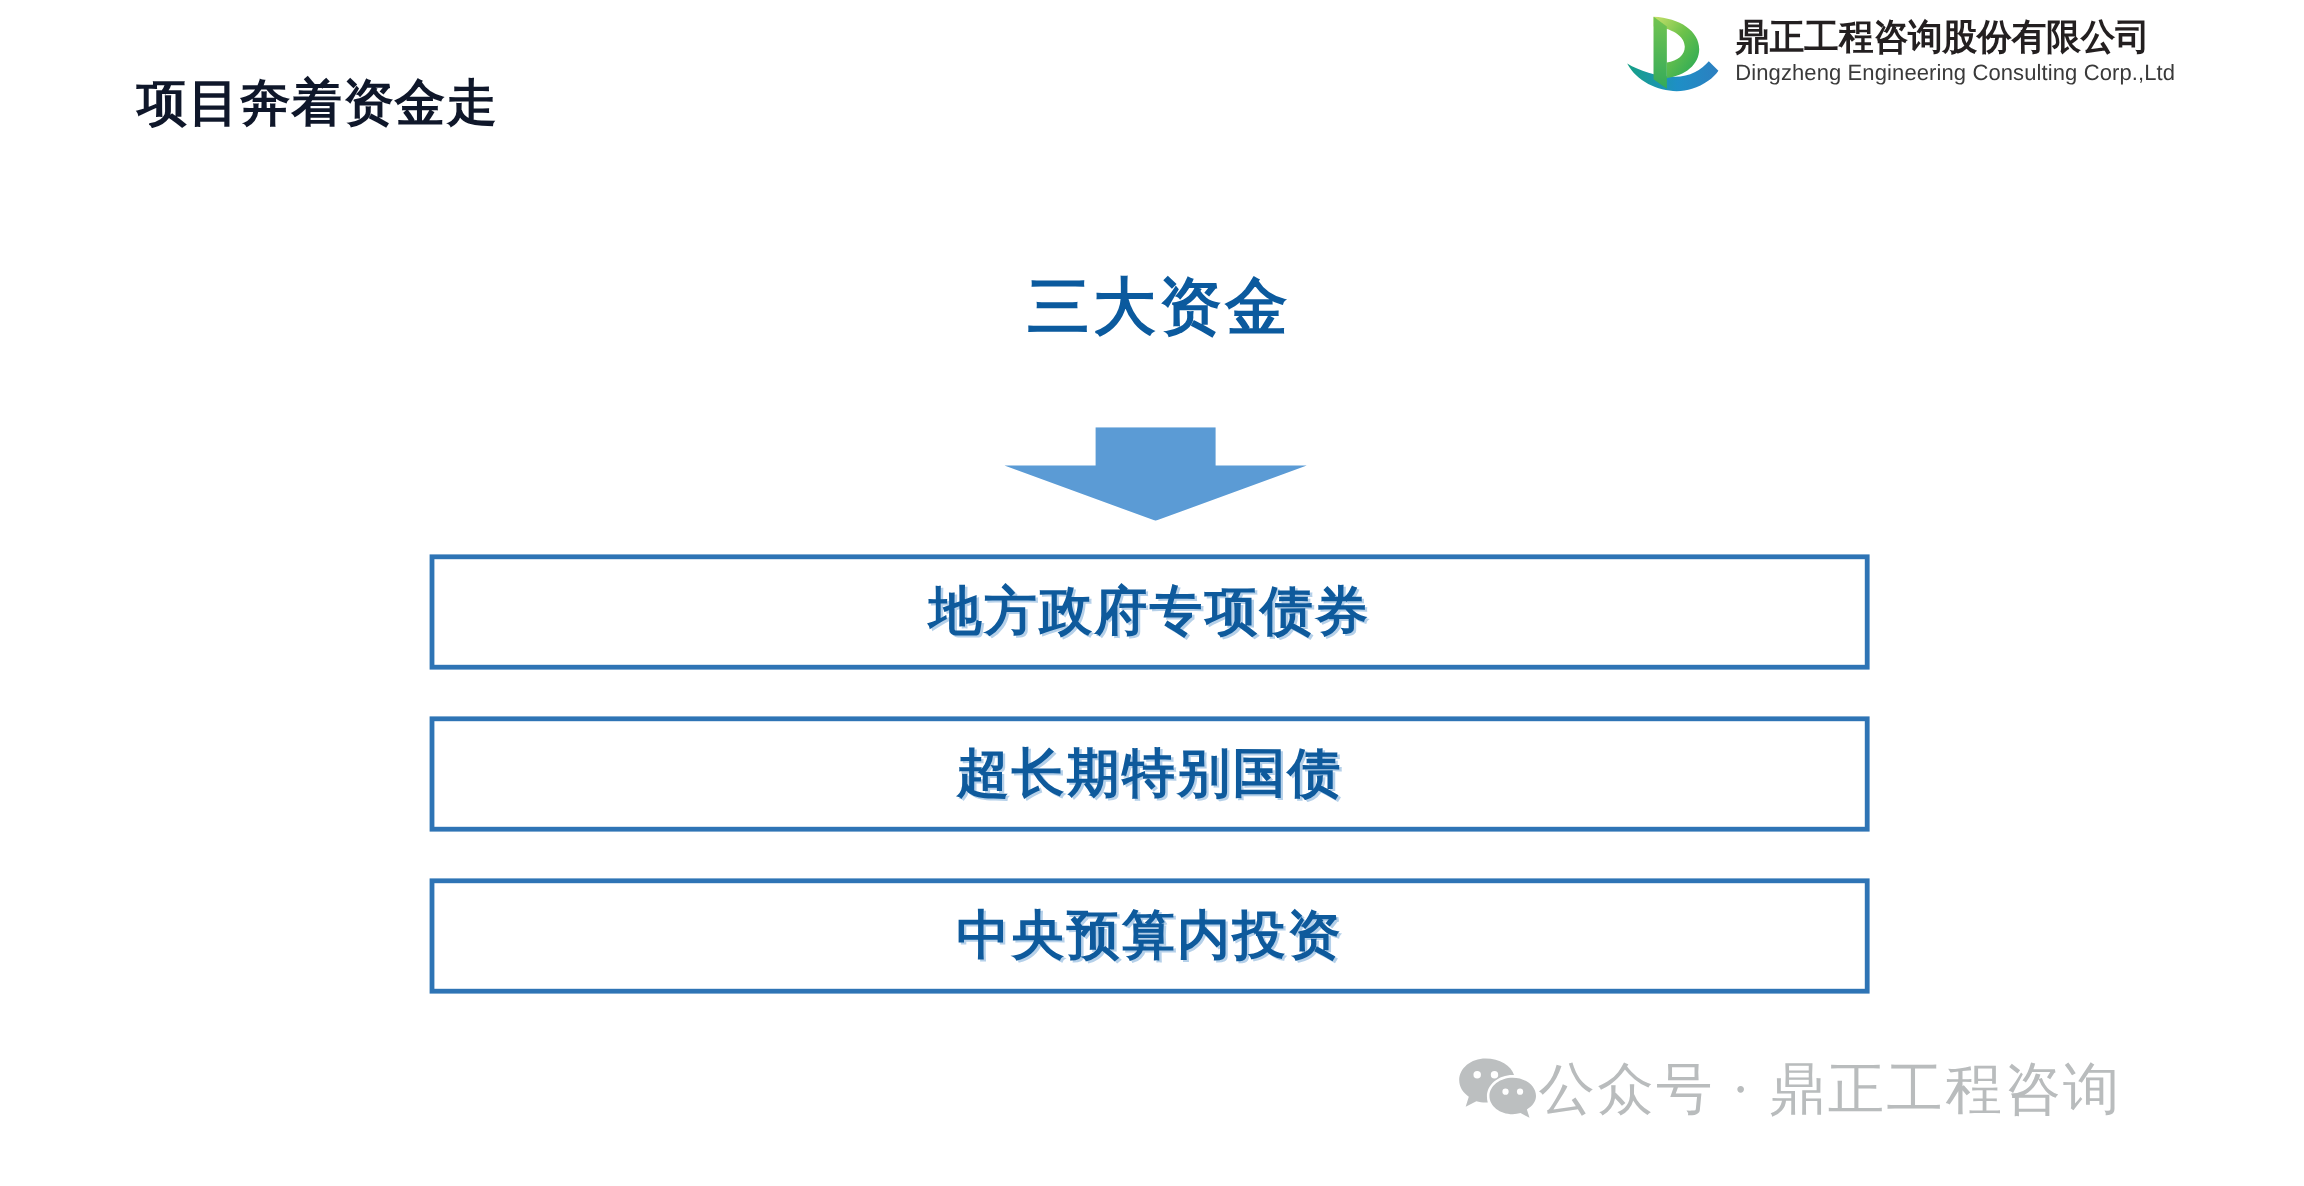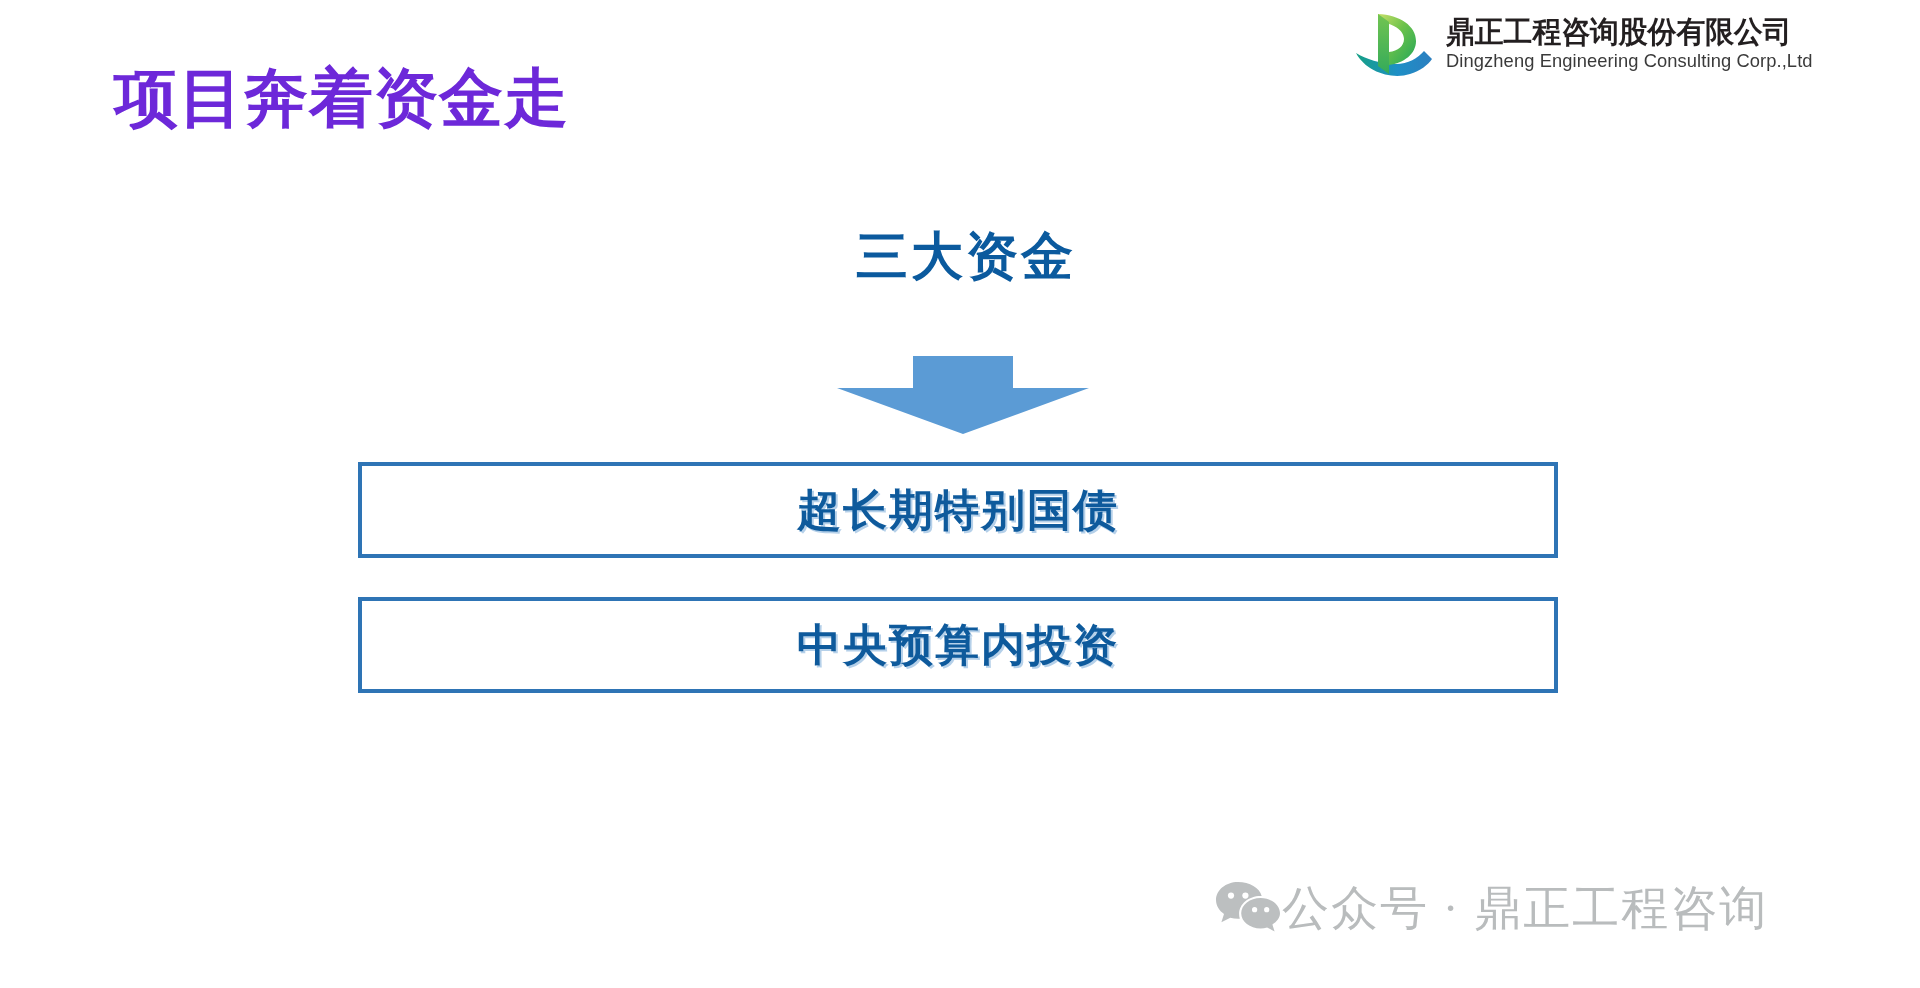--- a/index.html
+++ b/index.html
@@ -55,24 +55,24 @@
     font-family: "Liberation Sans", "DejaVu Sans", sans-serif;
     transform: scaleX(0.99);
     transform-origin: left center;
   }
 
   
   .slide-title {
     position: absolute;
     left: 114px;
     top: 62px;
-    font-size: 64px;
+    font-size: 42px;
     line-height: 1.15;
     font-weight: 900;
-    color: #6d28d9;
+    color: #0f172a;
     letter-spacing: 1px;
     white-space: nowrap;
     font-family: "Liberation Sans", "DejaVu Sans", sans-serif;
   }
 
   
   .center-heading {
     position: absolute;
     left: 0;
     right: 0;
@@ -198,20 +198,23 @@
 <div class="arrow-wrap">
   <span>
     <svg width="252" height="78" viewBox="0 0 252 78" xmlns="http://www.w3.org/2000/svg">
       <polygon points="76,0 176,0 176,32 252,32 126,78 0,32 76,32" fill="#5B9BD5"></polygon>
     </svg>
   </span>
 </div>
 
 <div class="boxes">
 
+  <div class="fund-box">
+    <span class="fund-label">地方政府专项债券</span>
+  </div>
 
   <div class="fund-box">
     <span class="fund-label">超长期特别国债</span>
   </div>
 
   <div class="fund-box">
     <span class="fund-label">中央预算内投资</span>
   </div>
 
 </div>

